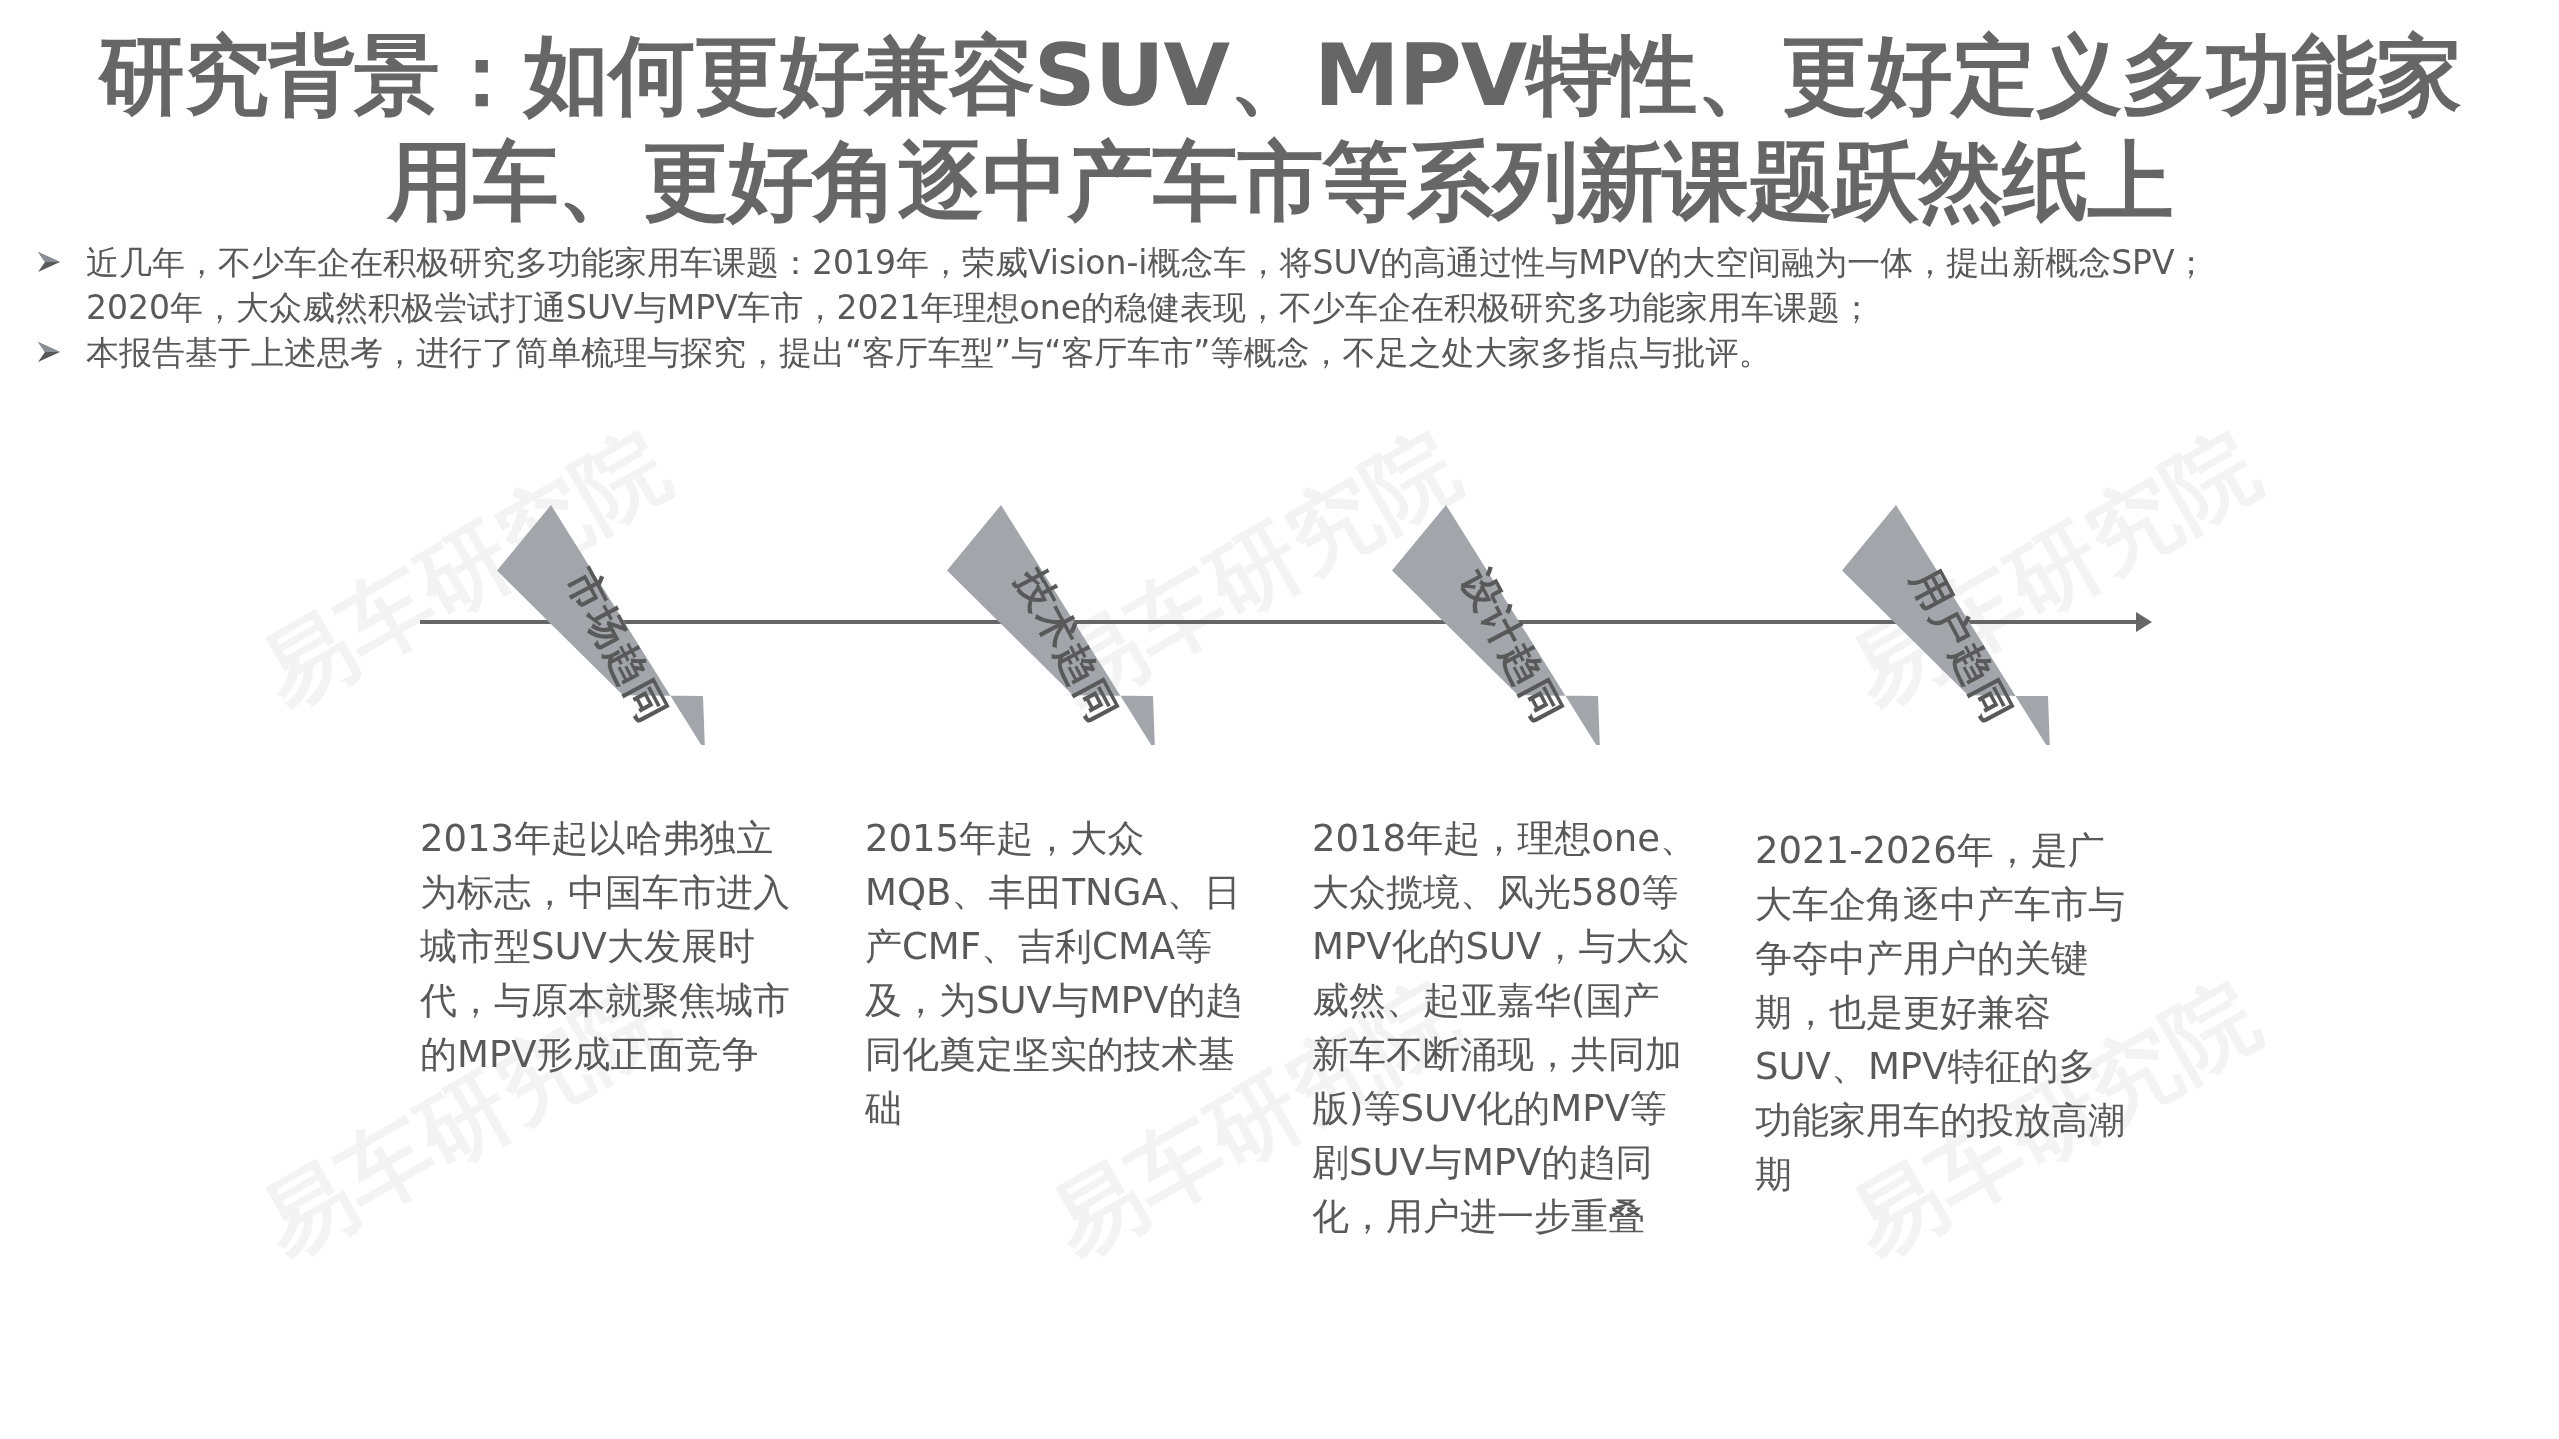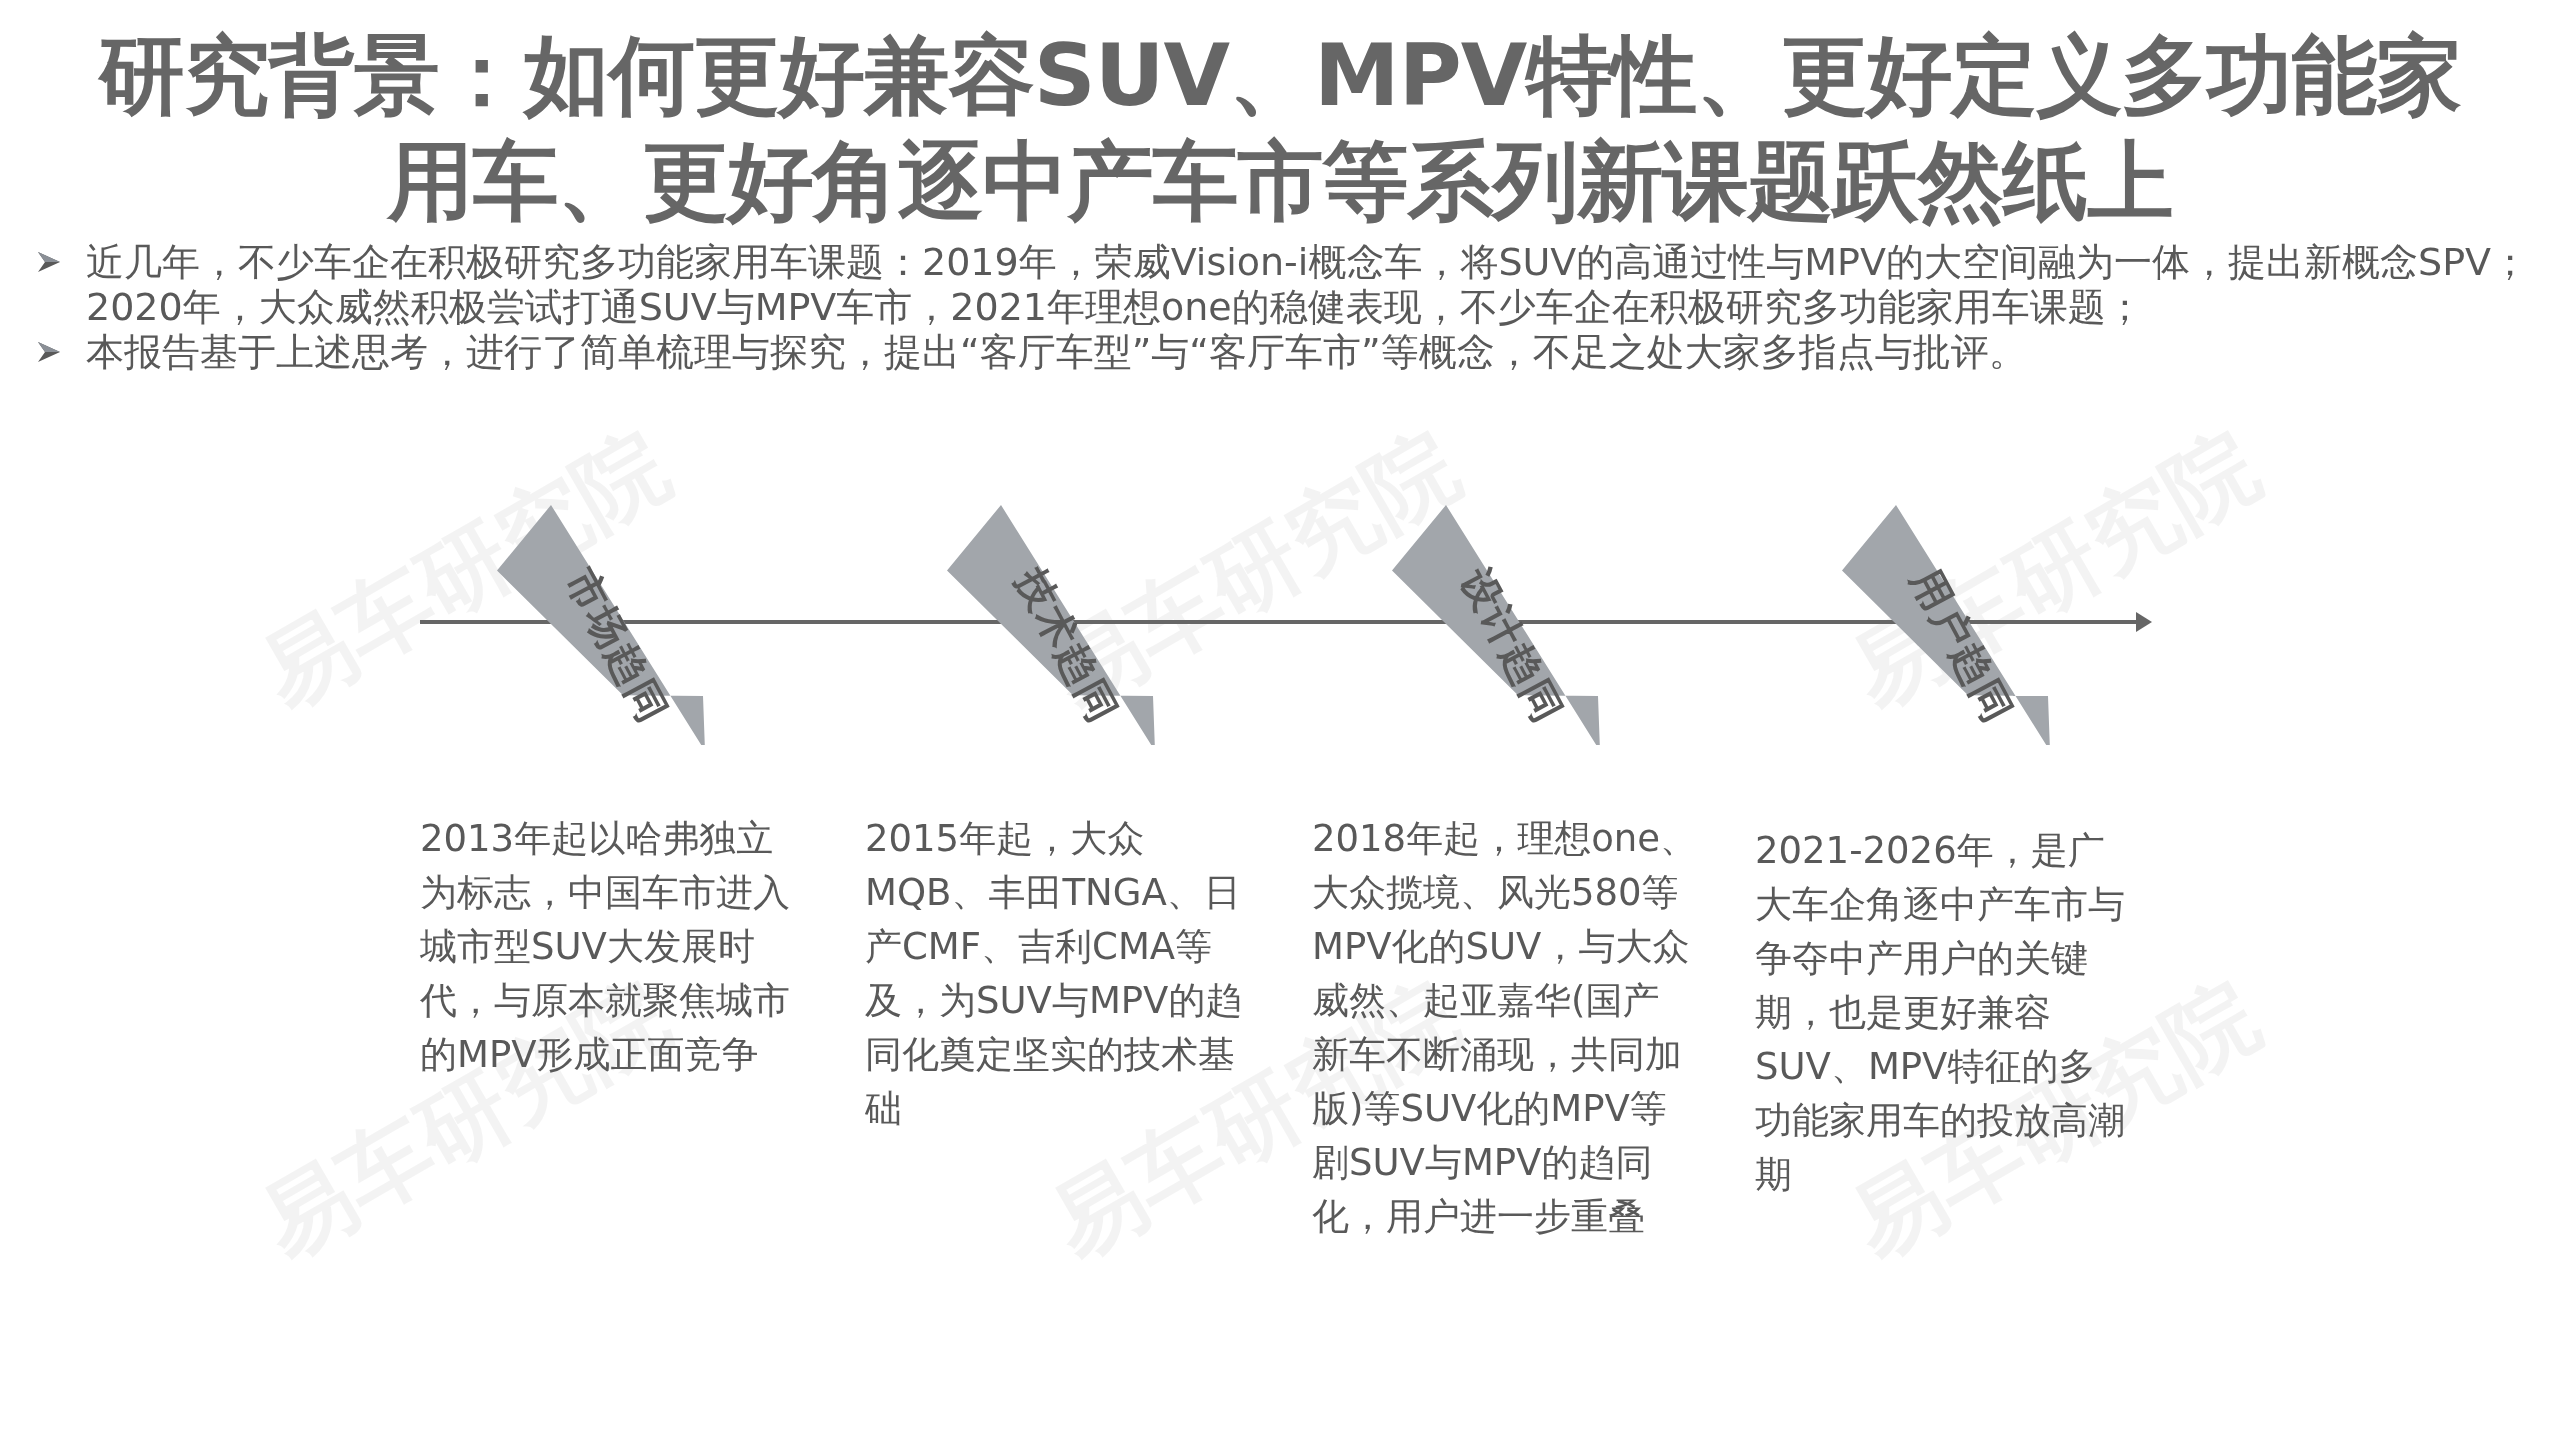--- a/index.html
+++ b/index.html
@@ -2,21 +2,21 @@
 <html><head>
 <meta charset="utf-8">
 <style>
   html, body { margin: 0; padding: 0; background: #ffffff; }
   body { width: 2559px; height: 1439px; position: relative; overflow: hidden;
          font-family: "DejaVu Sans", "Liberation Sans", sans-serif; color: #595959; }
   .title { position: absolute; left: 30px; top: 22px; width: 2500px;
            font-size: 86px; font-weight: bold; color: #666666; line-height: 106px;
            letter-spacing: -1px; text-align: center; }
   .bullets { position: absolute; left: 36px; top: 240px; width: 2500px;
-             font-size: 38px; line-height: 45px; color: #595959; }
+             font-size: 33px; line-height: 45px; color: #595959; }
   .bullet { position: relative; padding-left: 50px; }
   .bullet .marker { position: absolute; left: 0; top: 10px; width: 26px; height: 24px; }
   .watermark { position: absolute; font-size: 90px; font-weight: bold; color: #000;
                opacity: 0.045; transform: rotate(-30deg); white-space: nowrap; pointer-events: none; }
   .timeline { position: absolute; left: 420px; top: 620px; width: 1718px; height: 4px; background: #666666; }
   .timeline-arrow { position: absolute; left: 2136px; top: 612px; width: 0; height: 0;
                     border-top: 10px solid transparent; border-bottom: 10px solid transparent;
                     border-left: 16px solid #666666; }
   .tag { position: absolute; width: 240px; height: 240px; }
   .tag svg { position: absolute; left: 0; top: 0; }

